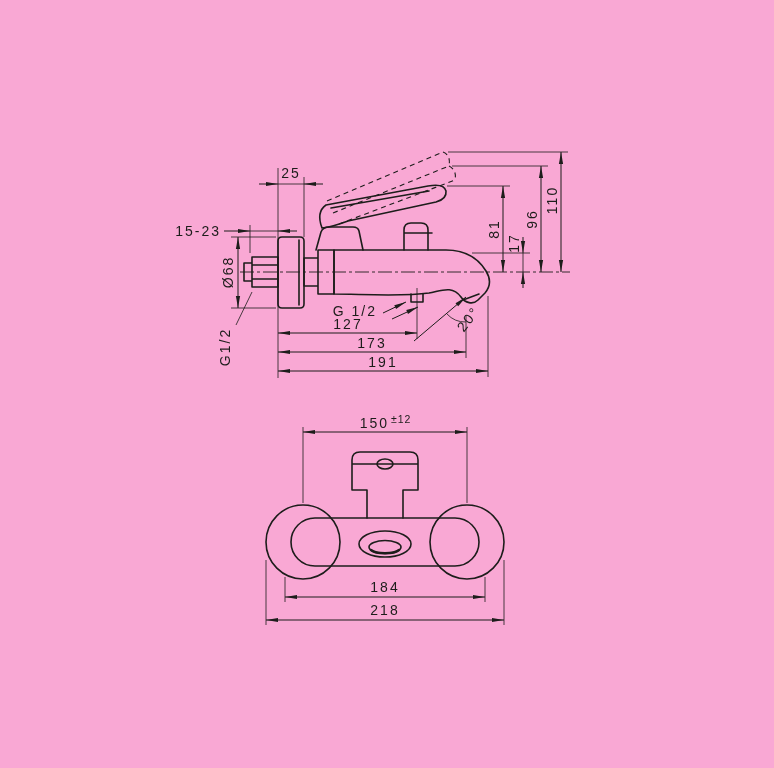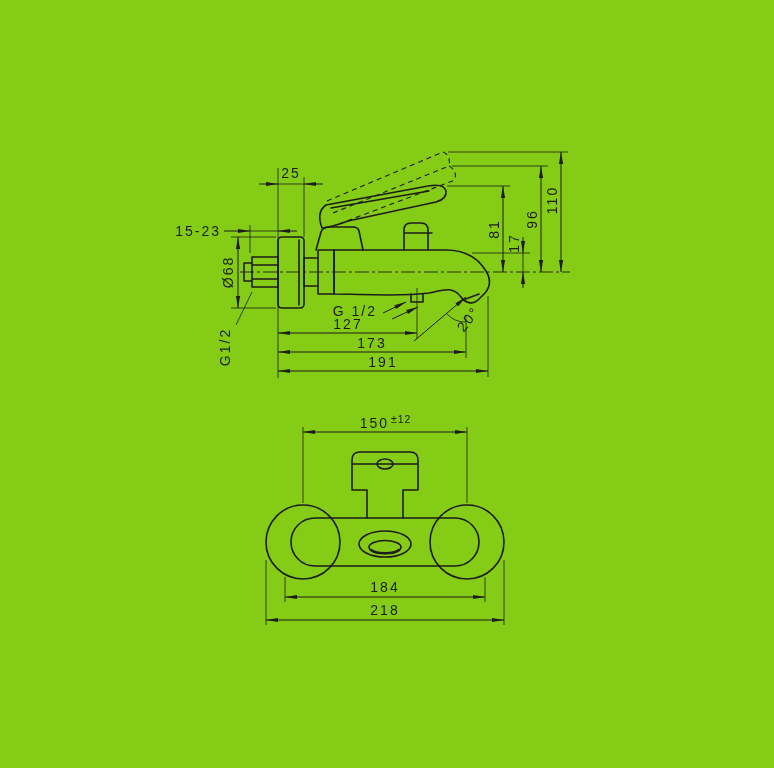--- a/index.html
+++ b/index.html
@@ -1,18 +1,18 @@
 <!DOCTYPE html>
 <html style="--line: #1d1d1b;"><head>
 <meta charset="utf-8">
 <style>
   :root { --line: #1d1d1b; }
   html,body { margin:0; padding:0; background:#ffffff; }
   .canvas {
-    width:774px; height:768px; background:#84cc16;
+    width:774px; height:768px; background:#f9a8d4;
     font-family:"Liberation Sans", sans-serif;
     position:relative; overflow:hidden;
   }
   svg { display:block; }
   .outline { fill:none; stroke:var(--line); stroke-width:1.6; stroke-linejoin:round; stroke-linecap:round; }
   .thin    { fill:none; stroke:var(--line); stroke-width:0.8; }
   .dim     { fill:none; stroke:var(--line); stroke-width:1; }
   .dashed  { fill:none; stroke:var(--line); stroke-width:1.1; stroke-dasharray:5 4; }
   .cline   { fill:none; stroke:var(--line); stroke-width:0.9; stroke-dasharray:14 3 3 3; }
   .lip     { fill:none; stroke:var(--line); stroke-width:2.5; stroke-linecap:round; }

